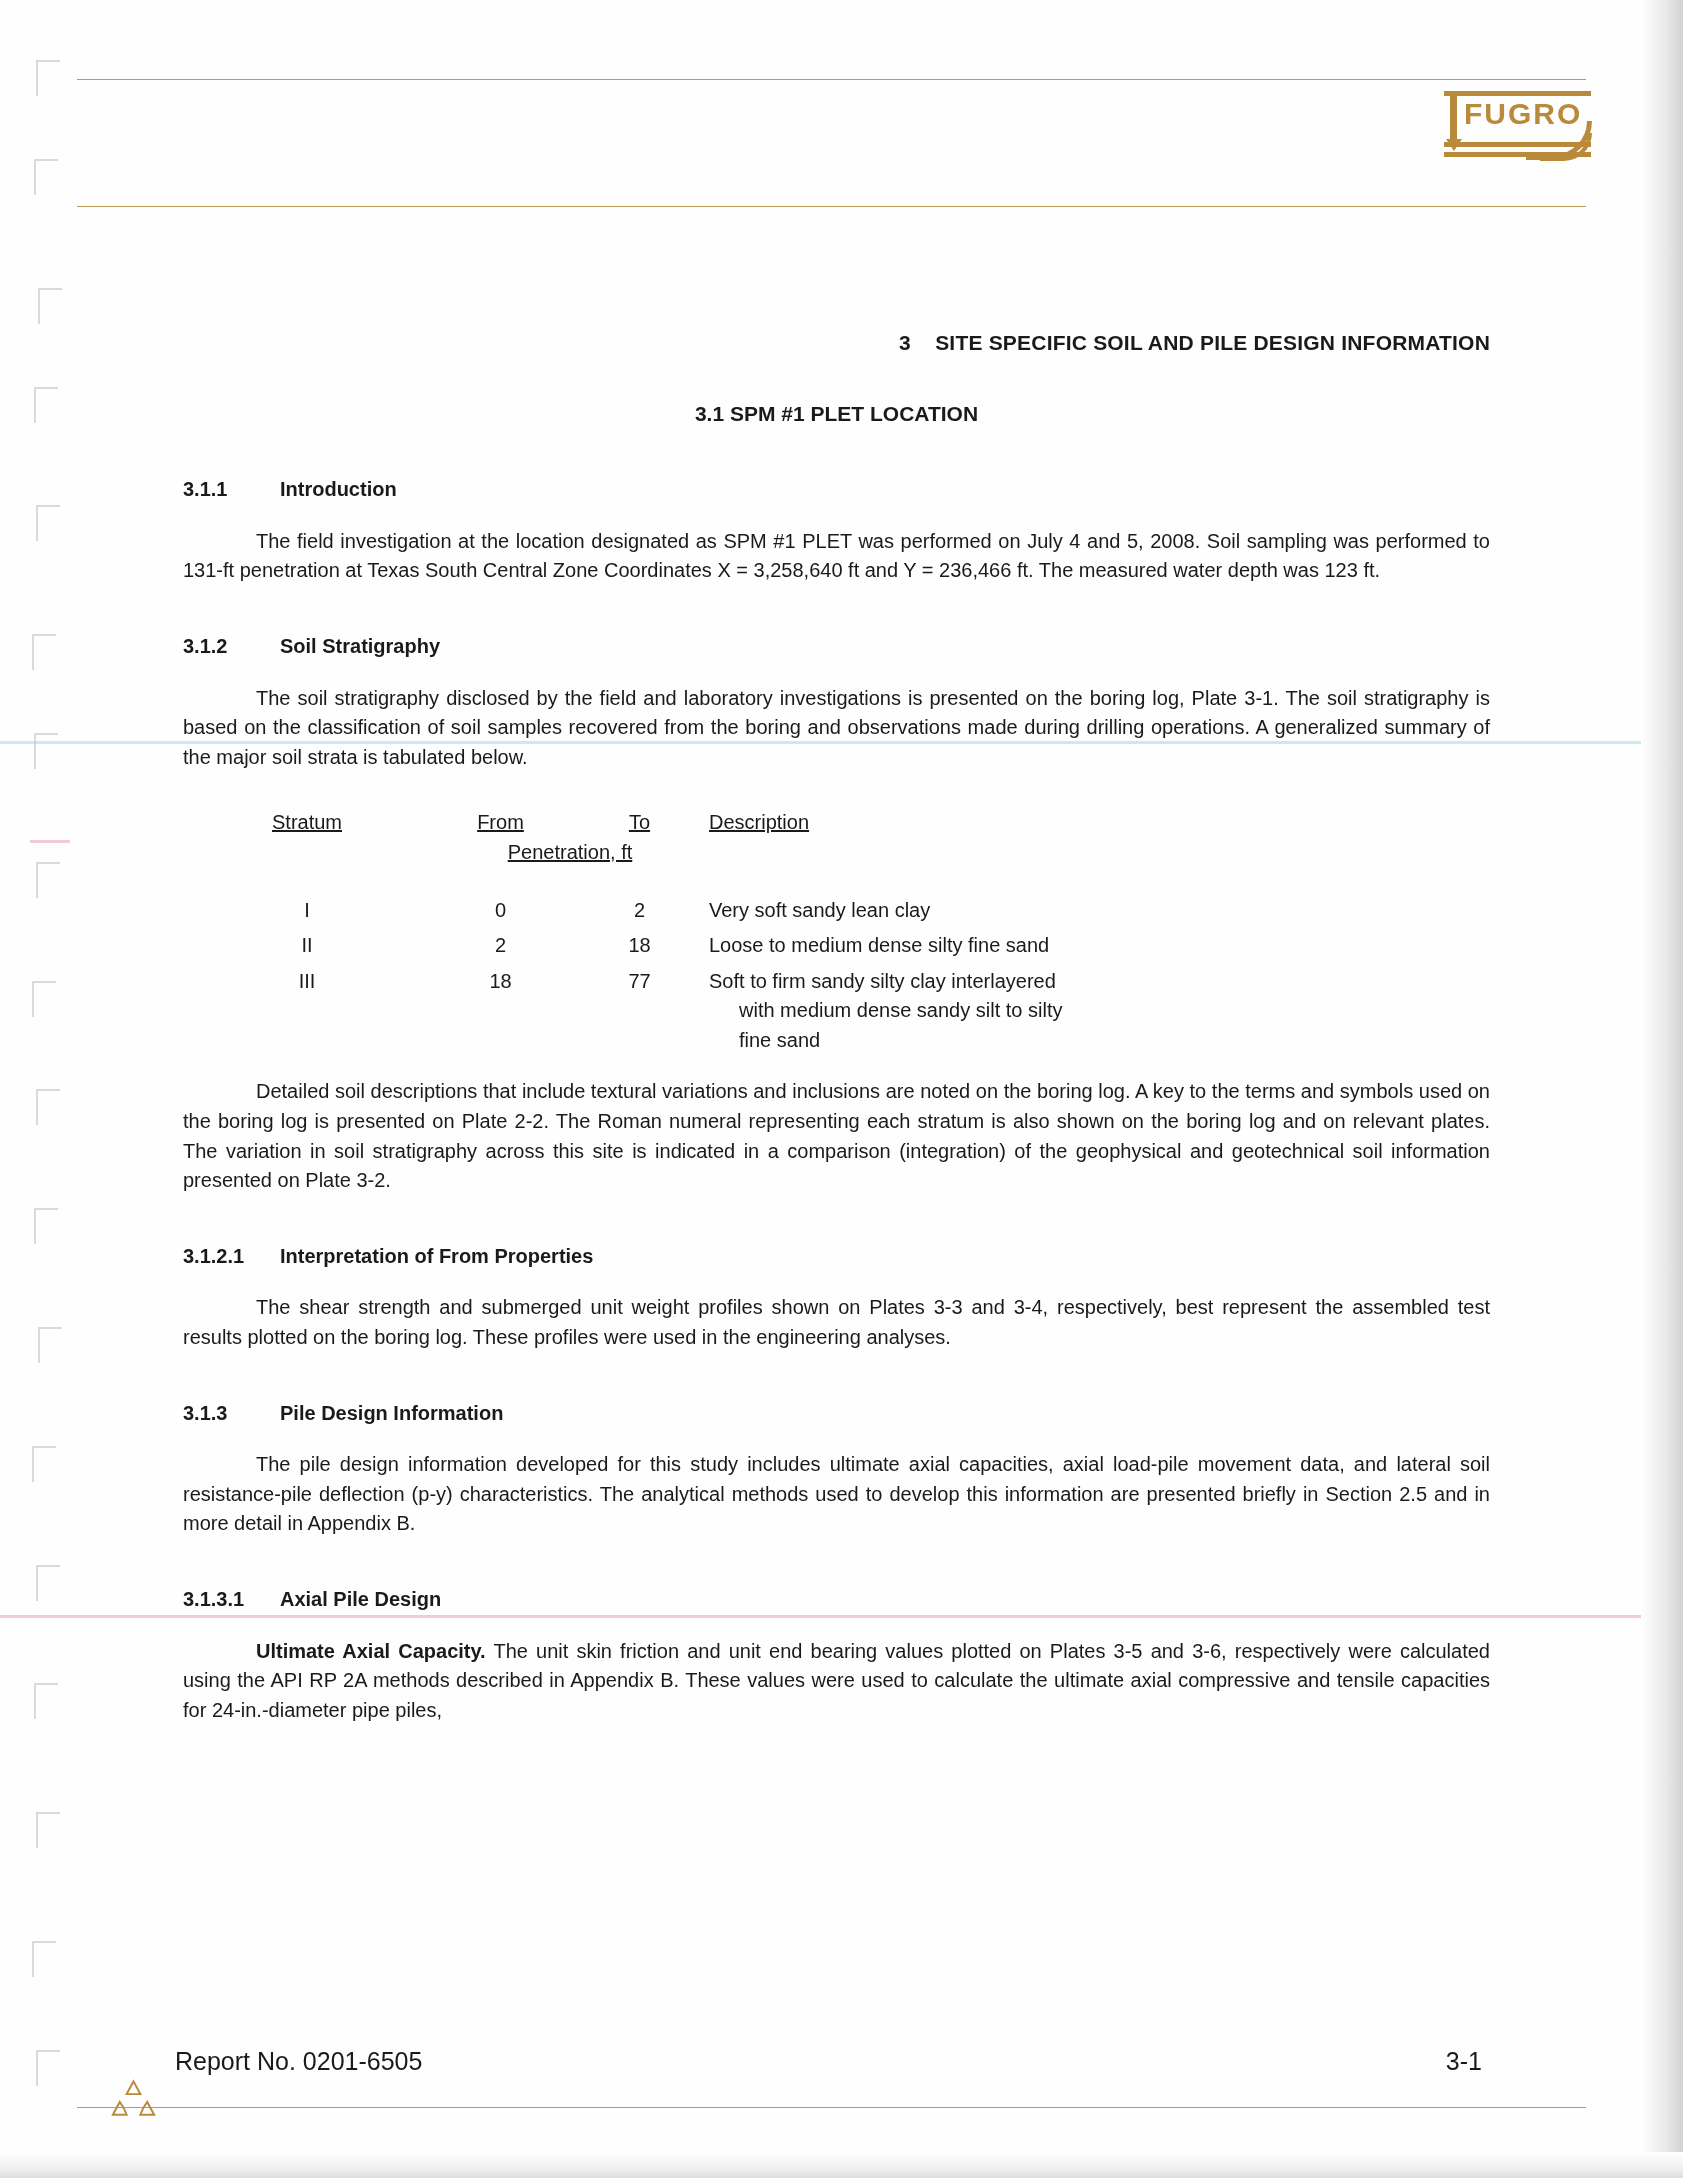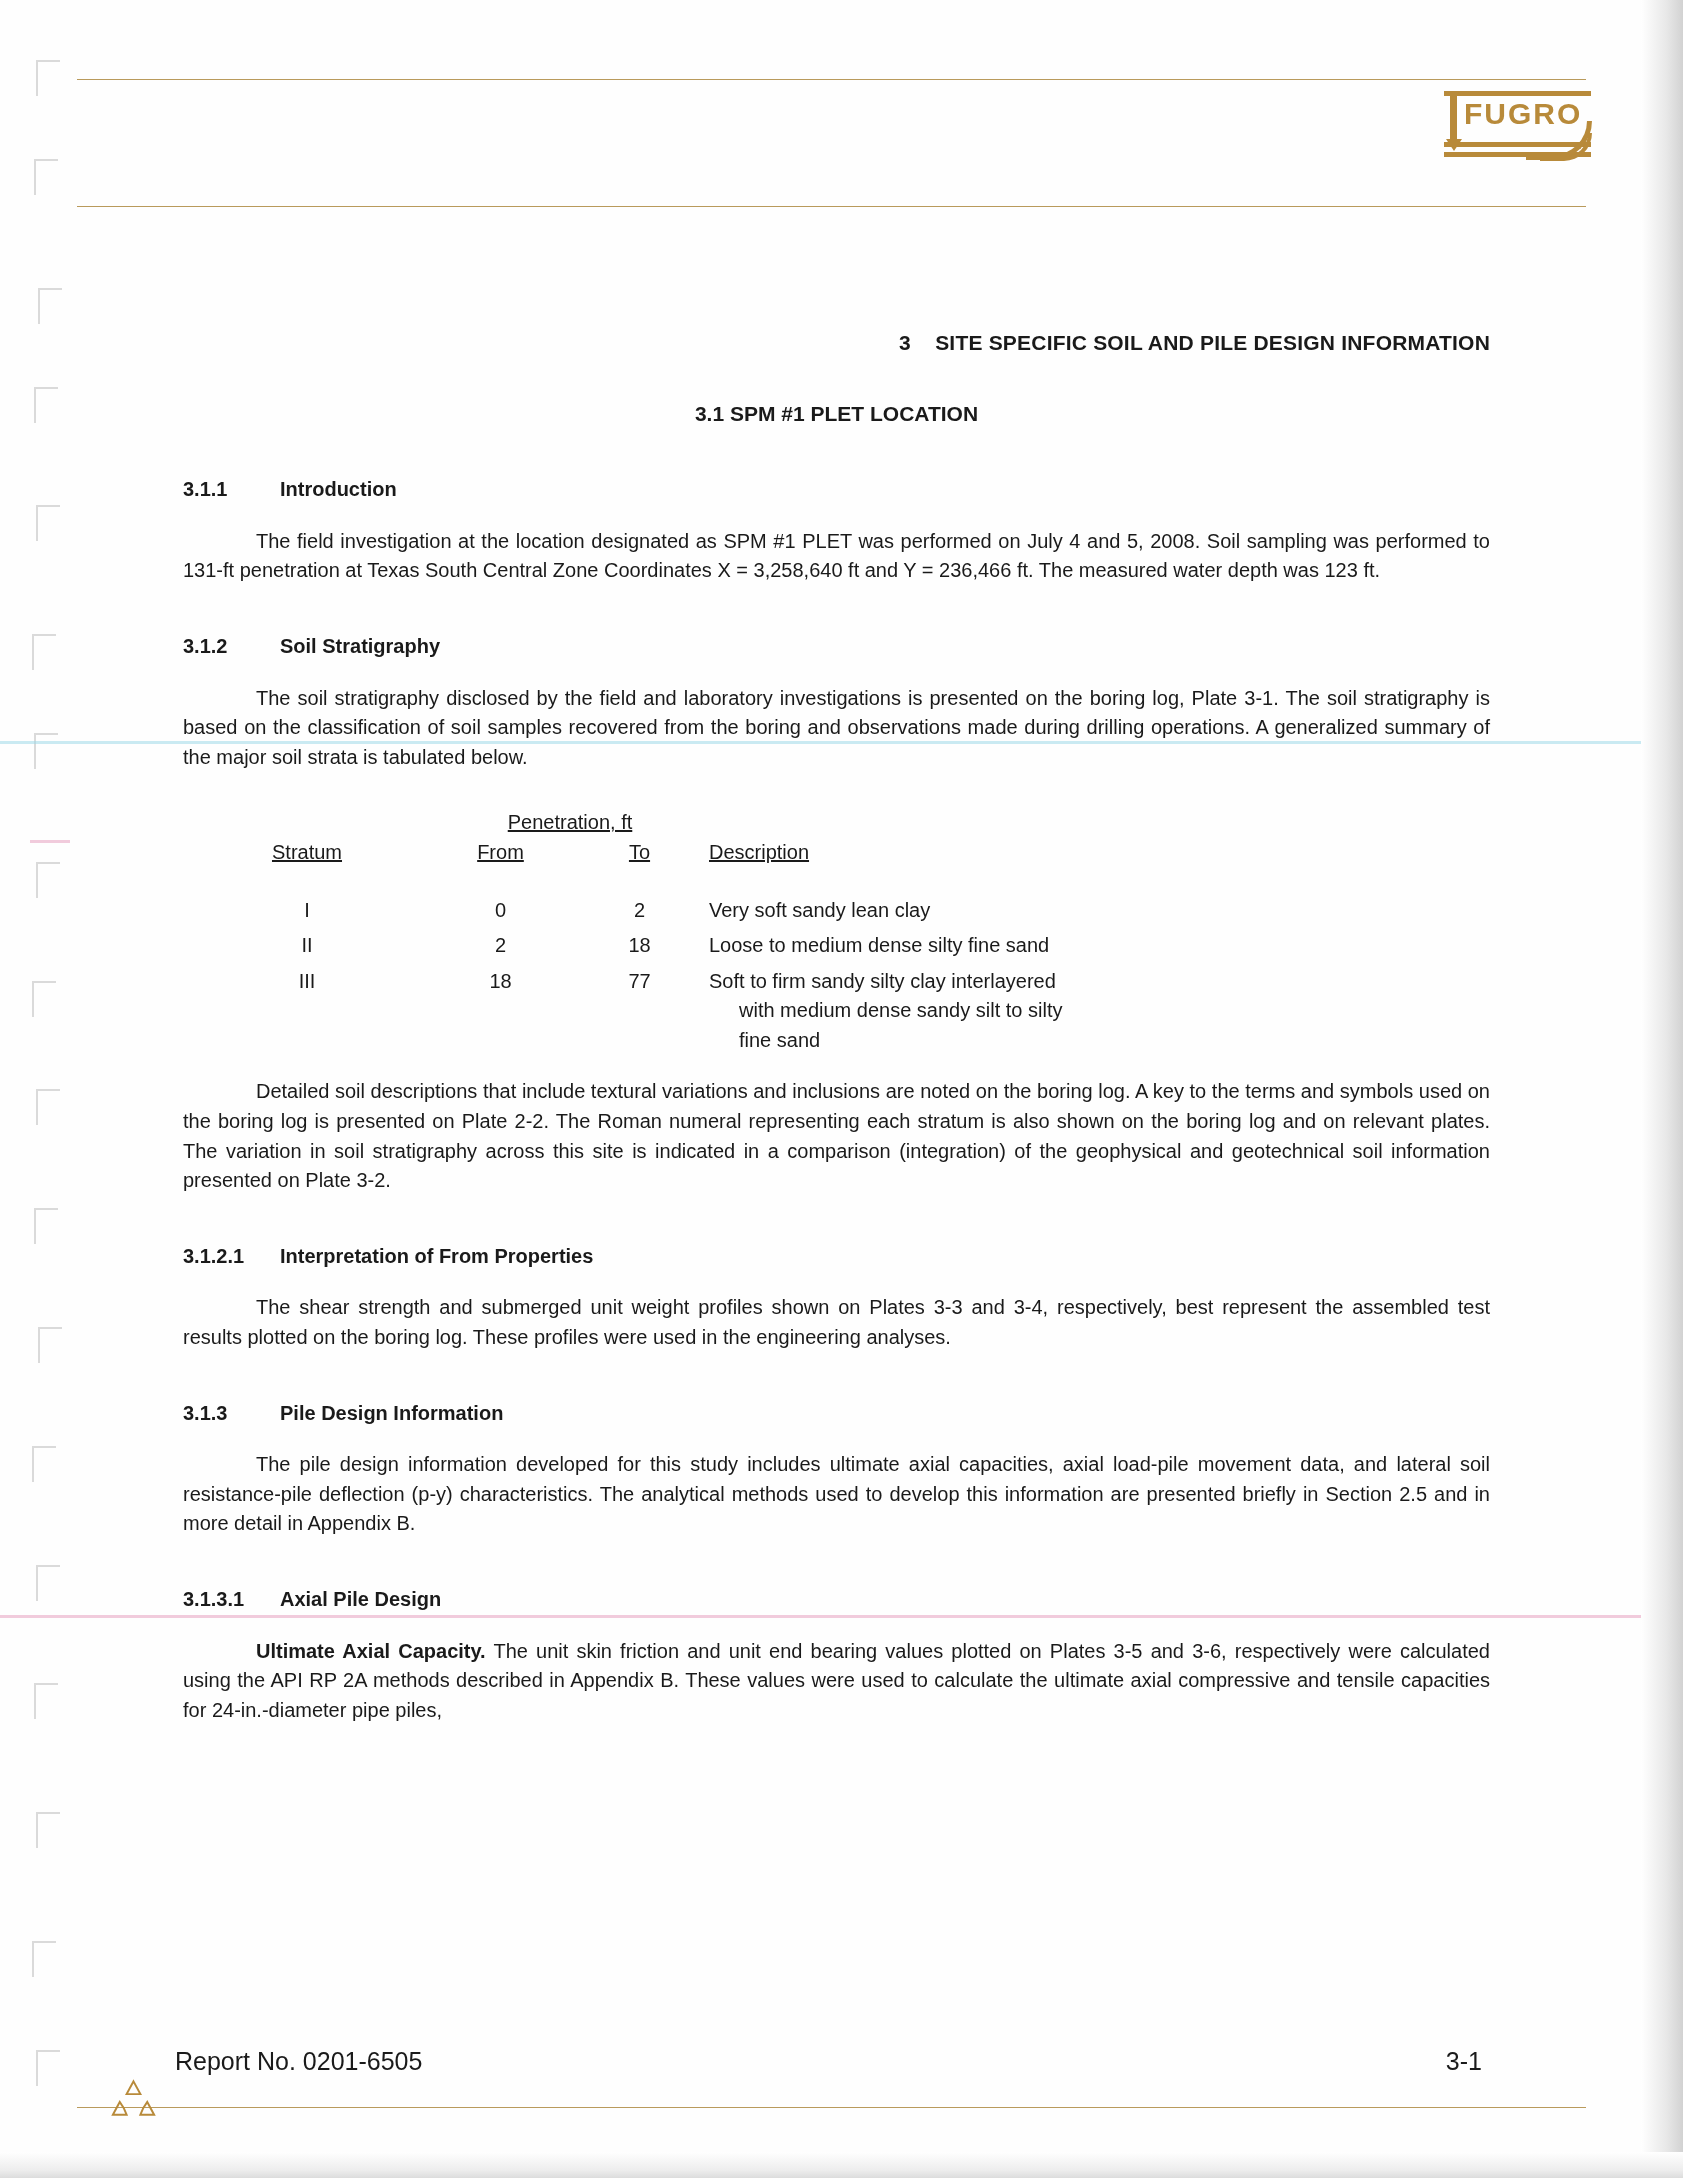--- a/index.html
+++ b/index.html
@@ -300,31 +300,31 @@
 
     <div class="sec-head">
       <span class="sec-num">3.1.2</span>
       <span>Soil Stratigraphy</span>
     </div>
     <p class="body">The soil stratigraphy disclosed by the field and laboratory investigations is presented on the boring log, Plate 3-1.  The soil stratigraphy is based on the classification of soil samples recovered from the boring and observations made during drilling operations.   A generalized summary of the major soil strata is tabulated below.</p>
 
     <table class="strat-table">
       <tbody>
           <tr>
+        <td class="col-stratum"><span class="u">Stratum</span></td>
+        <td class="col-from"><span class="u">From</span></td>
+        <td class="col-to"><span class="u">To</span></td>
+        <td class="col-desc"><span class="u">Description</span></td>
+      </tr>
+      <tr>
         <td class="col-stratum"></td>
         <td class="pen-group" colspan="2">
           <span class="u">Penetration, ft</span>
         </td>
         <td class="col-desc"></td>
-      </tr>
-      <tr>
-        <td class="col-stratum"><span class="u">Stratum</span></td>
-        <td class="col-from"><span class="u">From</span></td>
-        <td class="col-to"><span class="u">To</span></td>
-        <td class="col-desc"><span class="u">Description</span></td>
       </tr>
 
       <tr class="strat-row first">
         <td class="col-stratum">I</td>
         <td class="col-from">0</td>
         <td class="col-to">2</td>
         <td class="col-desc">Very soft sandy lean clay</td>
       </tr>
       <tr class="strat-row">
         <td class="col-stratum">II</td>

